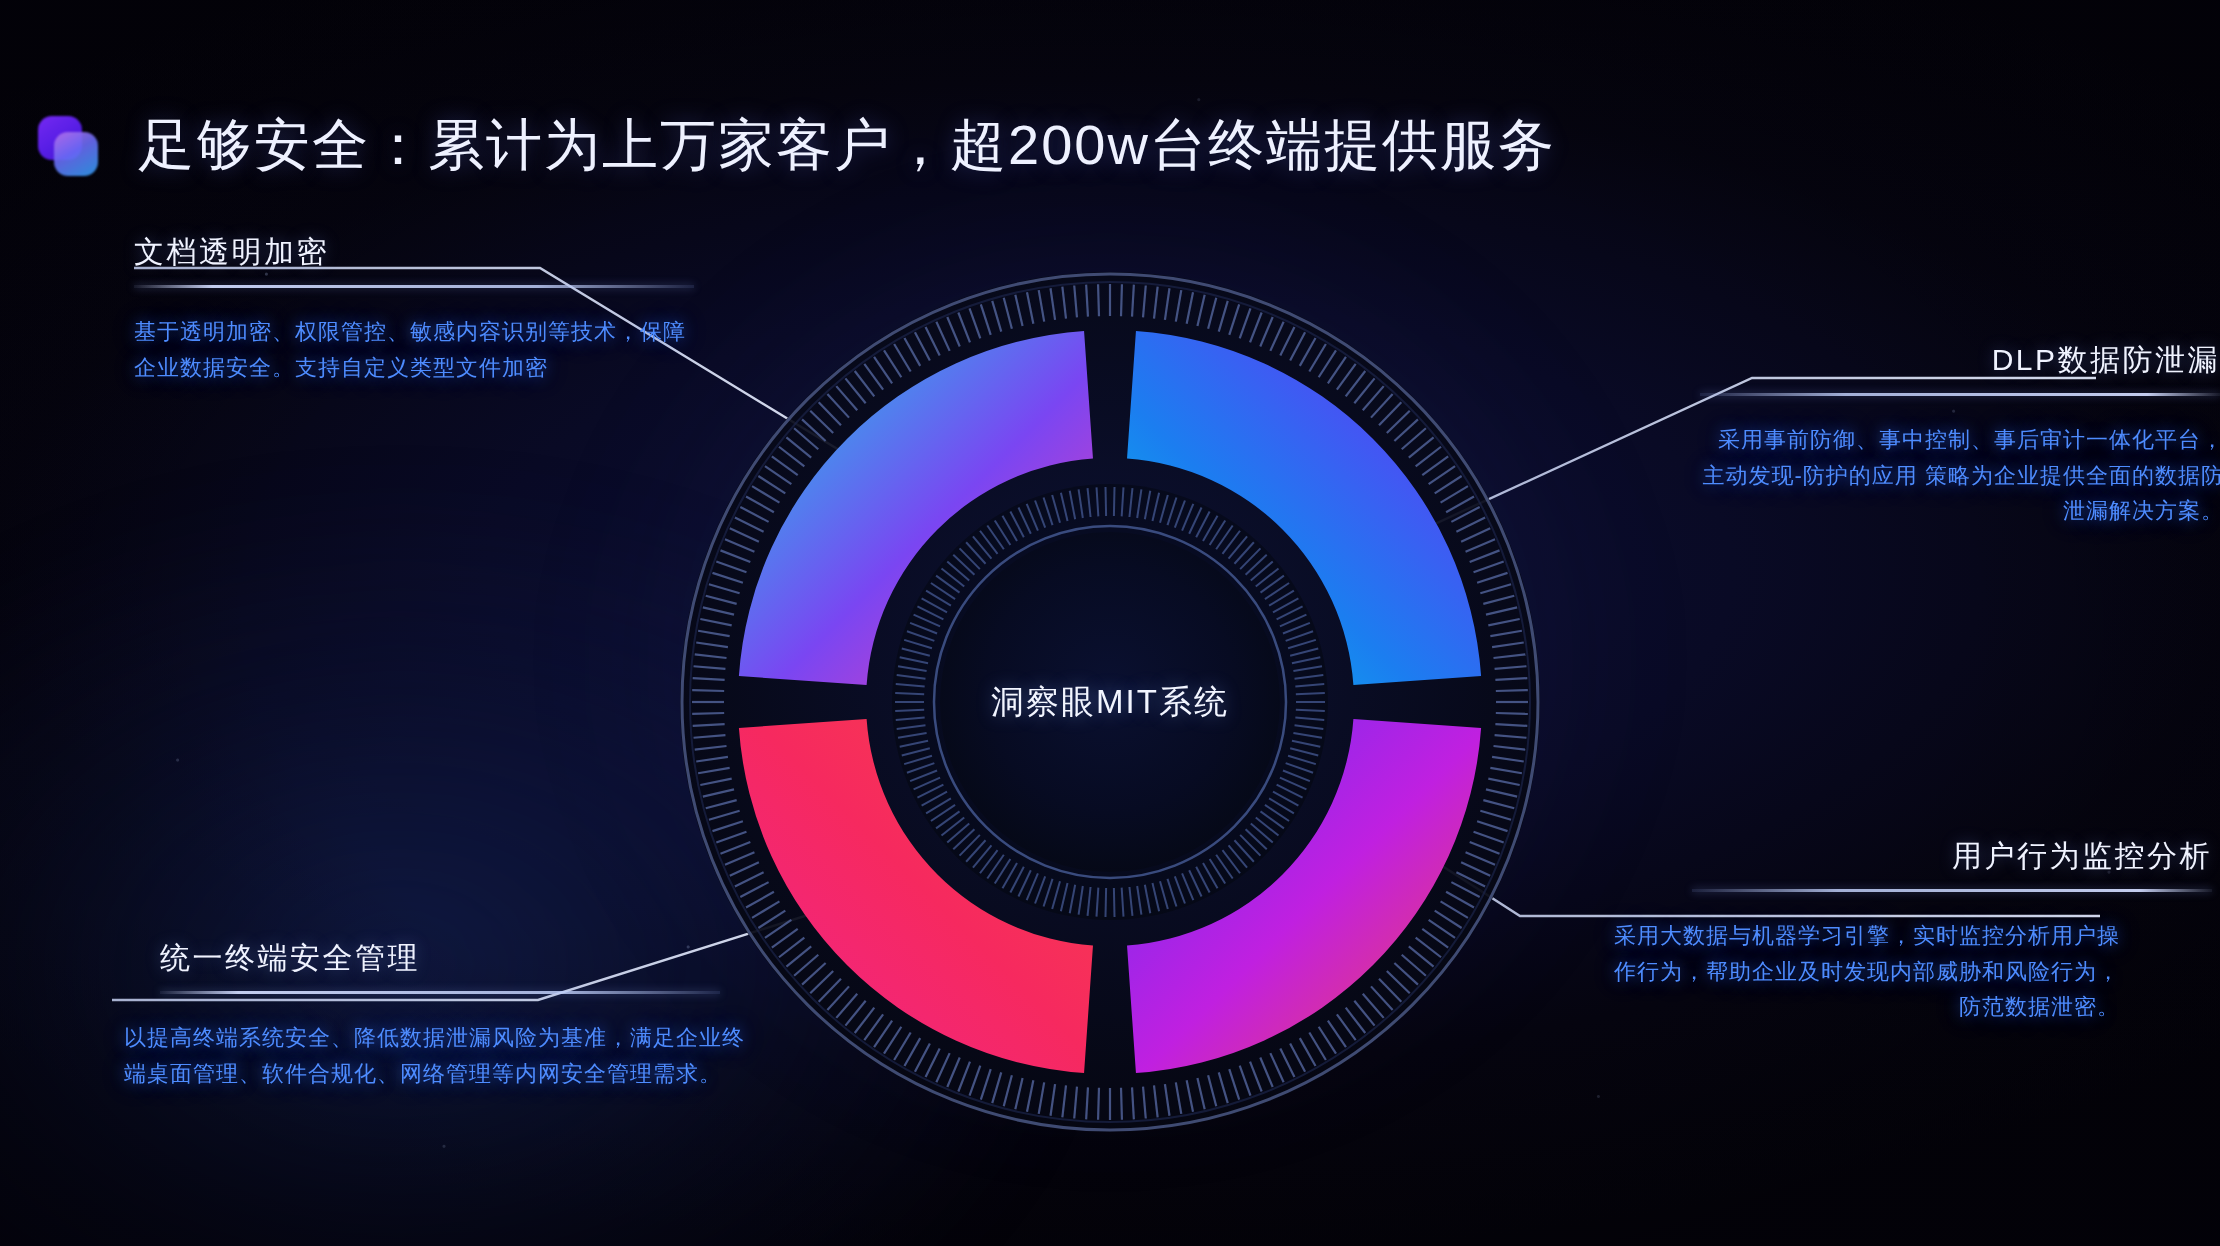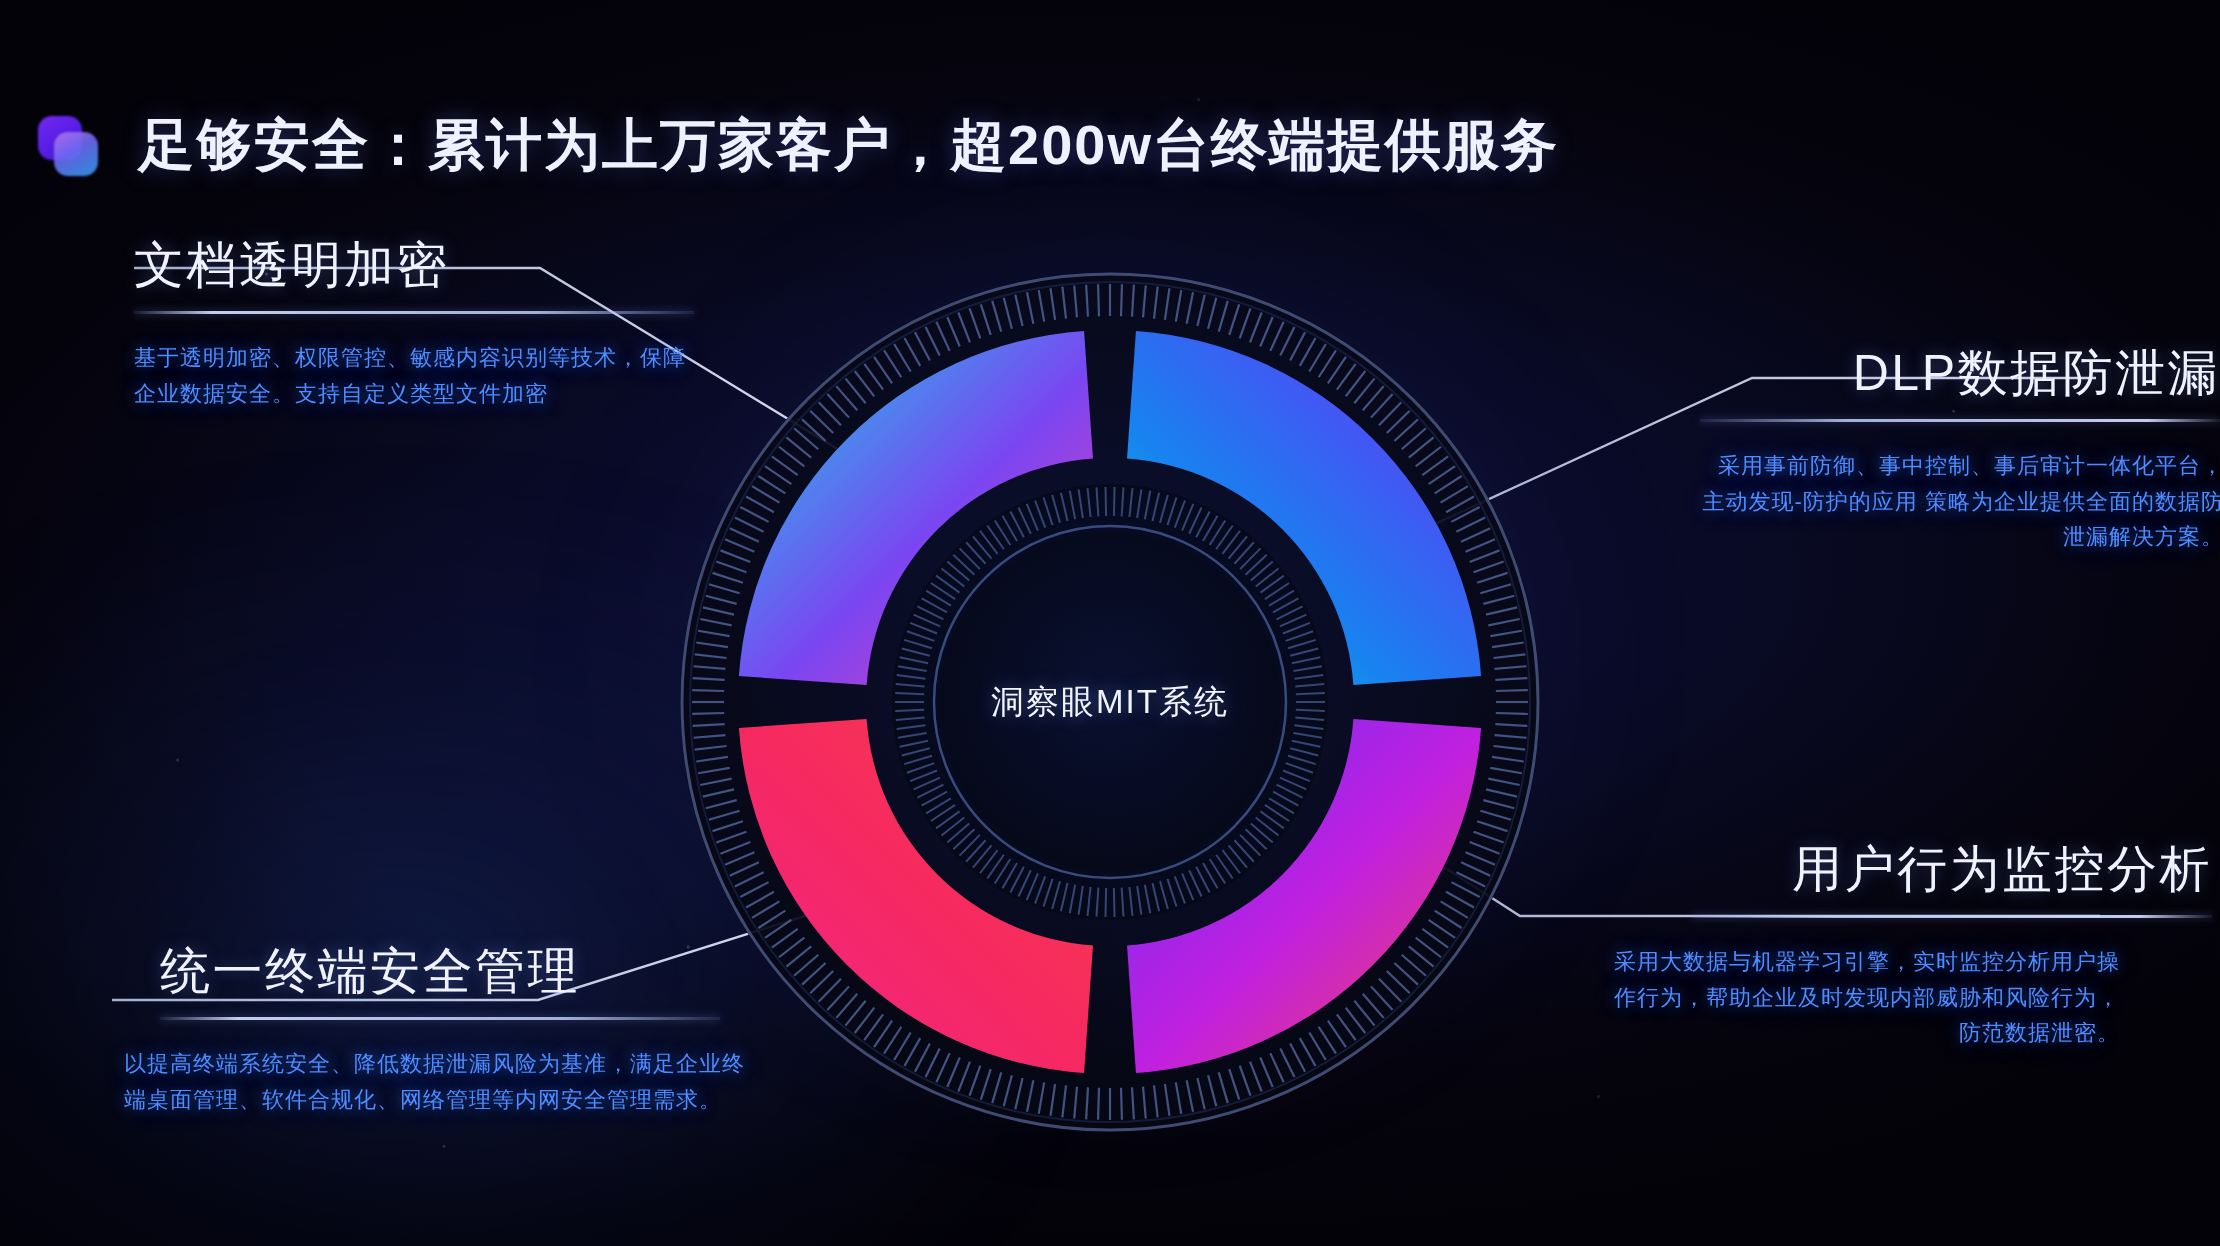--- a/index.html
+++ b/index.html
@@ -50,21 +50,21 @@
     position:absolute; left:38px; top:116px; width:56px; height:56px;
   }
   .logo-mark .sq{
     position:absolute; width:44px; height:44px; border-radius:14px;
     filter:blur(1.2px);
   }
   .logo-mark .sq.a{ left:0; top:0;  background:linear-gradient(145deg,#7b2bff 0%,#5a1ff0 55%,#4a18d8 100%); opacity:.95;}
   .logo-mark .sq.b{ left:16px; top:16px; background:linear-gradient(150deg,#b86fe8 0%,#6a6cf5 45%,#2f9df0 100%); opacity:.9;}
   .page-title{
     position:absolute; left:138px; top:108px;
-    font-size:56px; font-weight:700; color:#eef1ff;
+    font-size:56px; font-weight:400; color:#eef1ff;
     letter-spacing:2px; white-space:nowrap;
     text-shadow:0 0 22px rgba(110,130,255,.35);
   }
 
   
   #donut{
     position:absolute; left:660px; top:252px; width:900px; height:900px;
   }
   #donut svg{ width:100%; height:100%; display:block; }
 
@@ -76,21 +76,21 @@
   }
   .center-text div{
     font-size:33px; color:#f2f5ff; font-weight:400; letter-spacing:2px;
     text-shadow:0 0 18px rgba(120,160,255,.45);
     line-height:1.85;
   }
 
   
   .callout{ position:absolute; }
   .callout .c-title{
-    font-size:50px; color:#f0f3ff; font-weight:400; letter-spacing:2.5px;
+    font-size:30px; color:#f0f3ff; font-weight:400; letter-spacing:2.5px;
     white-space:nowrap; text-shadow:0 0 16px rgba(130,160,255,.35);
   }
   .callout .c-rule{
     height:3px; margin-top:12px;
     background:linear-gradient(90deg, rgba(150,170,235,.12) 0%, rgba(205,215,250,.95) 14%, rgba(190,205,248,.85) 72%, rgba(120,145,220,.18) 100%);
     box-shadow:0 0 8px rgba(140,170,255,.35);
   }
   .callout.right .c-rule{
     background:linear-gradient(270deg, rgba(150,170,235,.12) 0%, rgba(205,215,250,.95) 14%, rgba(190,205,248,.85) 72%, rgba(120,145,220,.18) 100%);
   }

